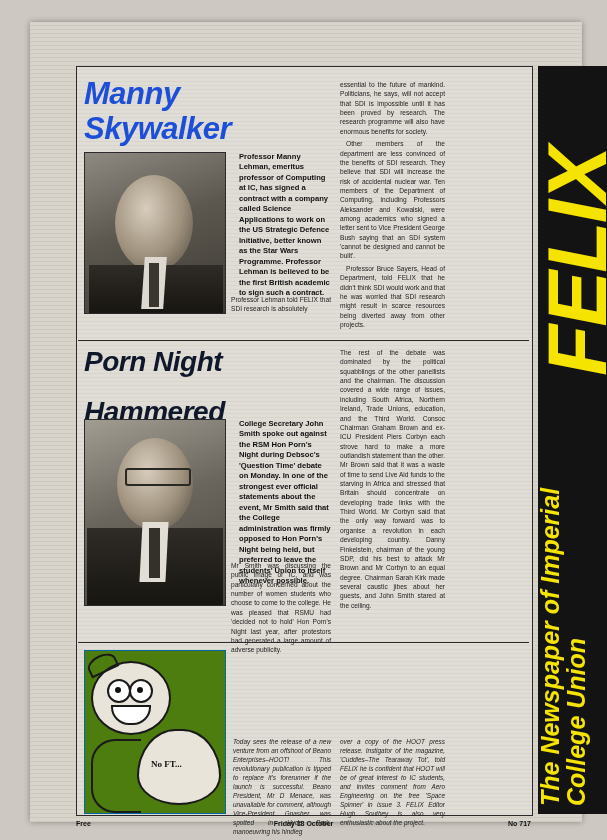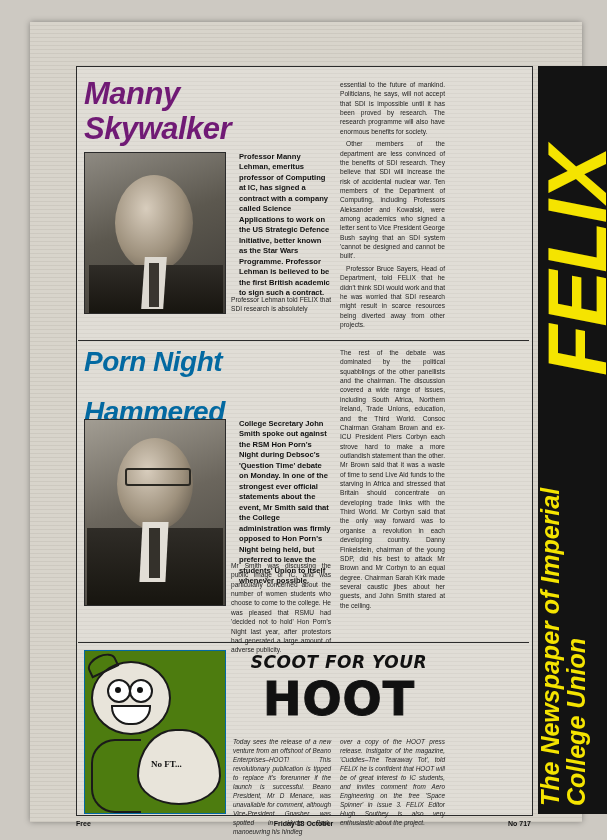--- a/index.html
+++ b/index.html
@@ -95,29 +95,29 @@
     text-align: left;
     padding-left: 4px;
     box-sizing: border-box;
   }
   
   .headline {
     font-weight: bold;
     font-style: italic;
     font-size: 31px;
     line-height: 1.0;
-    color: #701a75;
+    color: #1d4ed8;
     letter-spacing: -0.5px;
   }
   .headline2 {
     font-weight: bold;
     font-style: italic;
     font-size: 28px;
     line-height: 1.02;
-    color: #0369a1;
+    color: #0f172a;
     letter-spacing: -0.5px;
   }
   .body-col {
     font-size: 6.6px;
     line-height: 1.42;
     color: #1d1d1d;
     text-align: justify;
   }
   .body-col p { margin: 0 0 3px 0; text-indent: 6px; }
   .body-col p.first { text-indent: 0; }
@@ -287,24 +287,20 @@
         <div style="position:absolute;left:44px;top:28px;width:20px;height:20px;border:2px solid #1a1a1a;border-radius:50%;background:#fff;"></div>
         <div style="position:absolute;left:30px;top:36px;width:6px;height:6px;border-radius:50%;background:#111;"></div>
         <div style="position:absolute;left:52px;top:36px;width:6px;height:6px;border-radius:50%;background:#111;"></div>
         <div style="position:absolute;left:26px;top:54px;width:36px;height:16px;border:2px solid #1a1a1a;border-radius:0 0 18px 18px;background:#fff;"></div>
         <div style="position:absolute;left:2px;top:4px;width:26px;height:14px;border:2px solid #1a1a1a;border-radius:50% 50% 0 0;transform:rotate(-25deg);"></div>
         <div class="bag" style="left:52px;top:78px;width:80px;height:72px;"></div>
         <div class="noft" style="left:66px;top:108px;">No FT...</div>
         <div style="position:absolute;left:6px;top:88px;width:48px;height:70px;border:2px solid #1a1a1a;border-right:none;border-radius:24px 0 0 24px;"></div>
       </div>
 
-      <div style="position:absolute;left:165px;top:600px;width:212px;">
-        <div class="hoot-title">SCOOT FOR YOUR</div>
-        <div class="hoot-big">HOOT</div>
-      </div>
 
       <div class="small-caption" style="position:absolute;left:165px;top:686px;width:98px;">
         <p>Today sees the release of a new venture from an offshoot of Beano Enterprises–HOOT! This revolutionary publication is tipped to replace it's forerunner if the launch is successful. Beano President, Mr D Menace, was unavailable for comment, although Vice-President Gnasher was spotted in Hyde Park, manoeuvring his hindleg</p>
       </div>
       <div class="small-caption" style="position:absolute;left:272px;top:686px;width:105px;">
         <p>over a copy of the HOOT press release. Instigator of the magazine, 'Cuddles–The Tearaway Tot', told FELIX he is confident that HOOT will be of great interest to IC students, and invites comment from Aero Engineering on the free 'Space Spinner' in issue 3. FELIX Editor Hugh Southey is also very enthusiastic about the project.</p>
       </div>
 
       <div class="footer">
         <span>Free</span>

